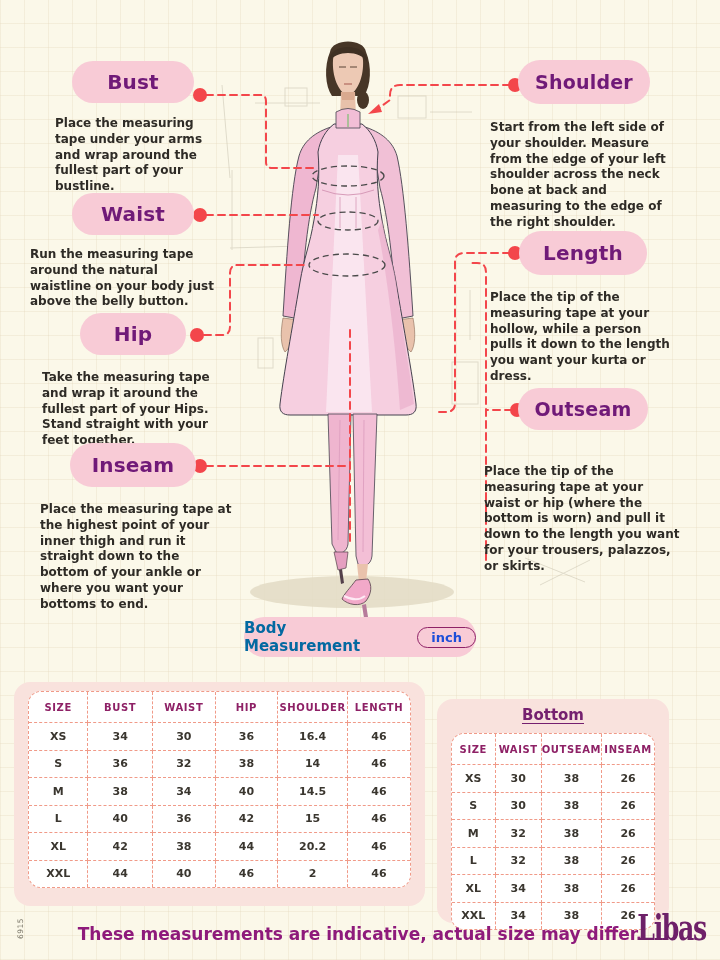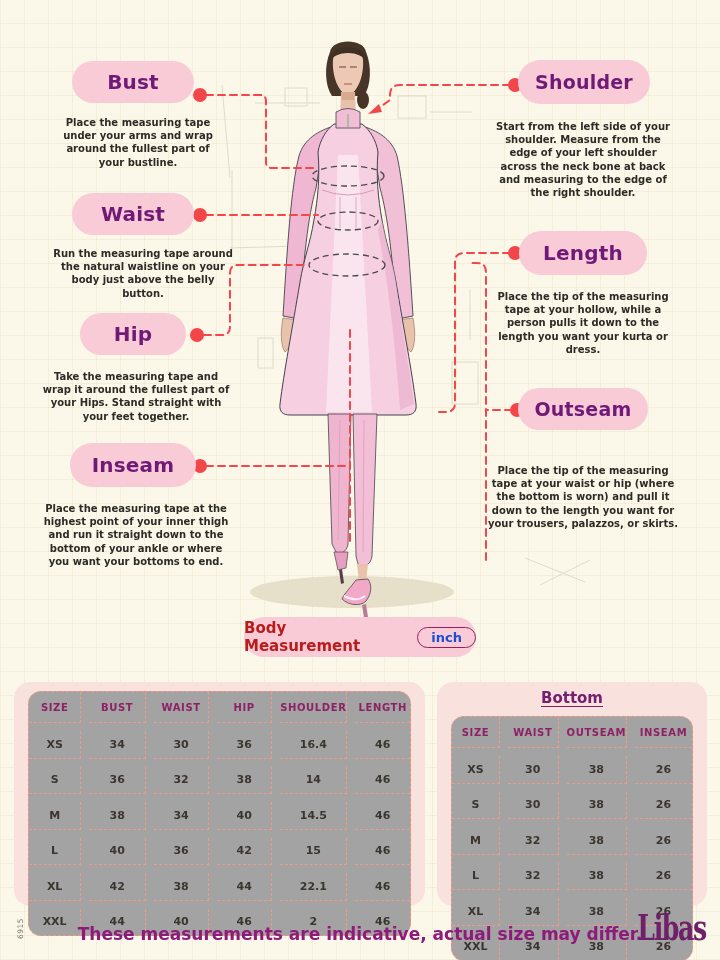--- a/index.html
+++ b/index.html
@@ -11,46 +11,45 @@
       repeating-linear-gradient(0deg, rgba(224,210,180,.28) 0 1px, transparent 1px 24px),
       repeating-linear-gradient(90deg, rgba(224,210,180,.28) 0 1px, transparent 1px 24px);
   }
   svg.fig{position:absolute;inset:0;pointer-events:none;}
   .pill{
     position:absolute;display:flex;align-items:center;justify-content:center;
     background:#f8cbd6;border-radius:999px;
     color:#701a78;font-weight:800;font-size:20px;letter-spacing:.2px;
   }
   .desc{
-    position:absolute;text-align:center;
-    font-size:10px;line-height:1.32;font-weight:600;color:#2e2b26;
+    position:absolute;
+    font-size:12px;line-height:1.32;font-weight:600;color:#2e2b26;
   }
   .bm-pill{
     position:absolute;left:244px;top:617px;width:232px;height:40px;
     background:#f8cbd6;border-radius:999px;
     display:flex;align-items:center;justify-content:center;gap:11px;
   }
-  .bm-label{color:#b91c1c;font-weight:800;font-size:15px;}
+  .bm-label{color:#0369a1;font-weight:800;font-size:15px;}
   .unit-chip{
     border:1.7px solid #8e2166;border-radius:999px;padding:2px 13px;
     color:#1d4ed8;font-weight:800;font-size:13px;background:transparent;cursor:pointer;
     font-family:inherit;
   }
   .panel{position:absolute;top:682px;height:224px;background:#f9e2dd;border-radius:16px;}
   .panel-top{left:14px;width:411px;}
-  .panel-bottom{left:437px;width:270px;}
+  .panel-bottom{left:437px;width:232px;margin-top:17px;}
   .panel-title{
     margin-top:7px;text-align:center;font-size:15px;font-weight:800;color:#75206f;
     text-decoration:underline;text-underline-offset:3px;
   }
   .size-table{
     display:grid;margin:9px 14px 0 14px;
     border:1.5px dashed #f09a88;border-radius:13px;overflow:hidden;
-    background:#a3a3a3;
-    gap:8px;
+    background:#ffffff;
   }
   .cell{
     display:flex;align-items:center;justify-content:center;
     height:26.5px;font-size:11px;font-weight:600;color:#3a362f;
     border-right:1.5px dashed #f09a88;border-bottom:1.5px dashed #f09a88;
   }
   .cell.head{height:30px;font-size:10px;font-weight:800;letter-spacing:.6px;color:#8e2166;}
   .cols-6 .cell:nth-child(6n){border-right:none}
   .cols-6 .cell:nth-last-child(-n+6){border-bottom:none}
   .cols-4 .cell:nth-child(4n){border-right:none}
@@ -173,21 +172,21 @@
   </svg>
 
   <div class="pill" style="left:72px;top:61px;width:122px;height:42px">
     <span>Bust</span>
   </div>
   <div class="desc" style="left:55px;top:116px;width:166px">Place the measuring tape under your arms and wrap around the fullest part of your bustline.</div>
 
   <div class="pill" style="left:72px;top:193px;width:122px;height:42px">
     <span>Waist</span>
   </div>
-  <div class="desc" style="left:50px;top:247px;width:186px">Run the measuring tape around the natural waistline on your body just above the belly button.</div>
+  <div class="desc" style="left:30px;top:247px;width:186px">Run the measuring tape around the natural waistline on your body just above the belly button.</div>
 
   <div class="pill" style="left:80px;top:313px;width:106px;height:42px">
     <span>Hip</span>
   </div>
   <div class="desc" style="left:42px;top:370px;width:188px">Take the measuring tape and wrap it around the fullest part of your Hips. Stand straight with your feet together.</div>
 
   <div class="pill" style="left:70px;top:443px;width:126px;height:44px">
     <span>Inseam</span>
   </div>
   <div class="desc" style="left:40px;top:502px;width:192px">Place the measuring tape at the highest point of your inner thigh and run it straight down to the bottom of your ankle or where you want your bottoms to end.</div>
@@ -241,21 +240,21 @@
         <div class="cell">L</div>
         <div class="cell">40</div>
         <div class="cell">36</div>
         <div class="cell">42</div>
         <div class="cell">15</div>
         <div class="cell">46</div>
         <div class="cell">XL</div>
         <div class="cell">42</div>
         <div class="cell">38</div>
         <div class="cell">44</div>
-        <div class="cell">22.1</div>
+        <div class="cell">20.2</div>
         <div class="cell">46</div>
         <div class="cell">XXL</div>
         <div class="cell">44</div>
         <div class="cell">40</div>
         <div class="cell">46</div>
         <div class="cell">2</div>
         <div class="cell">46</div>
       </div>
   </div>
 

